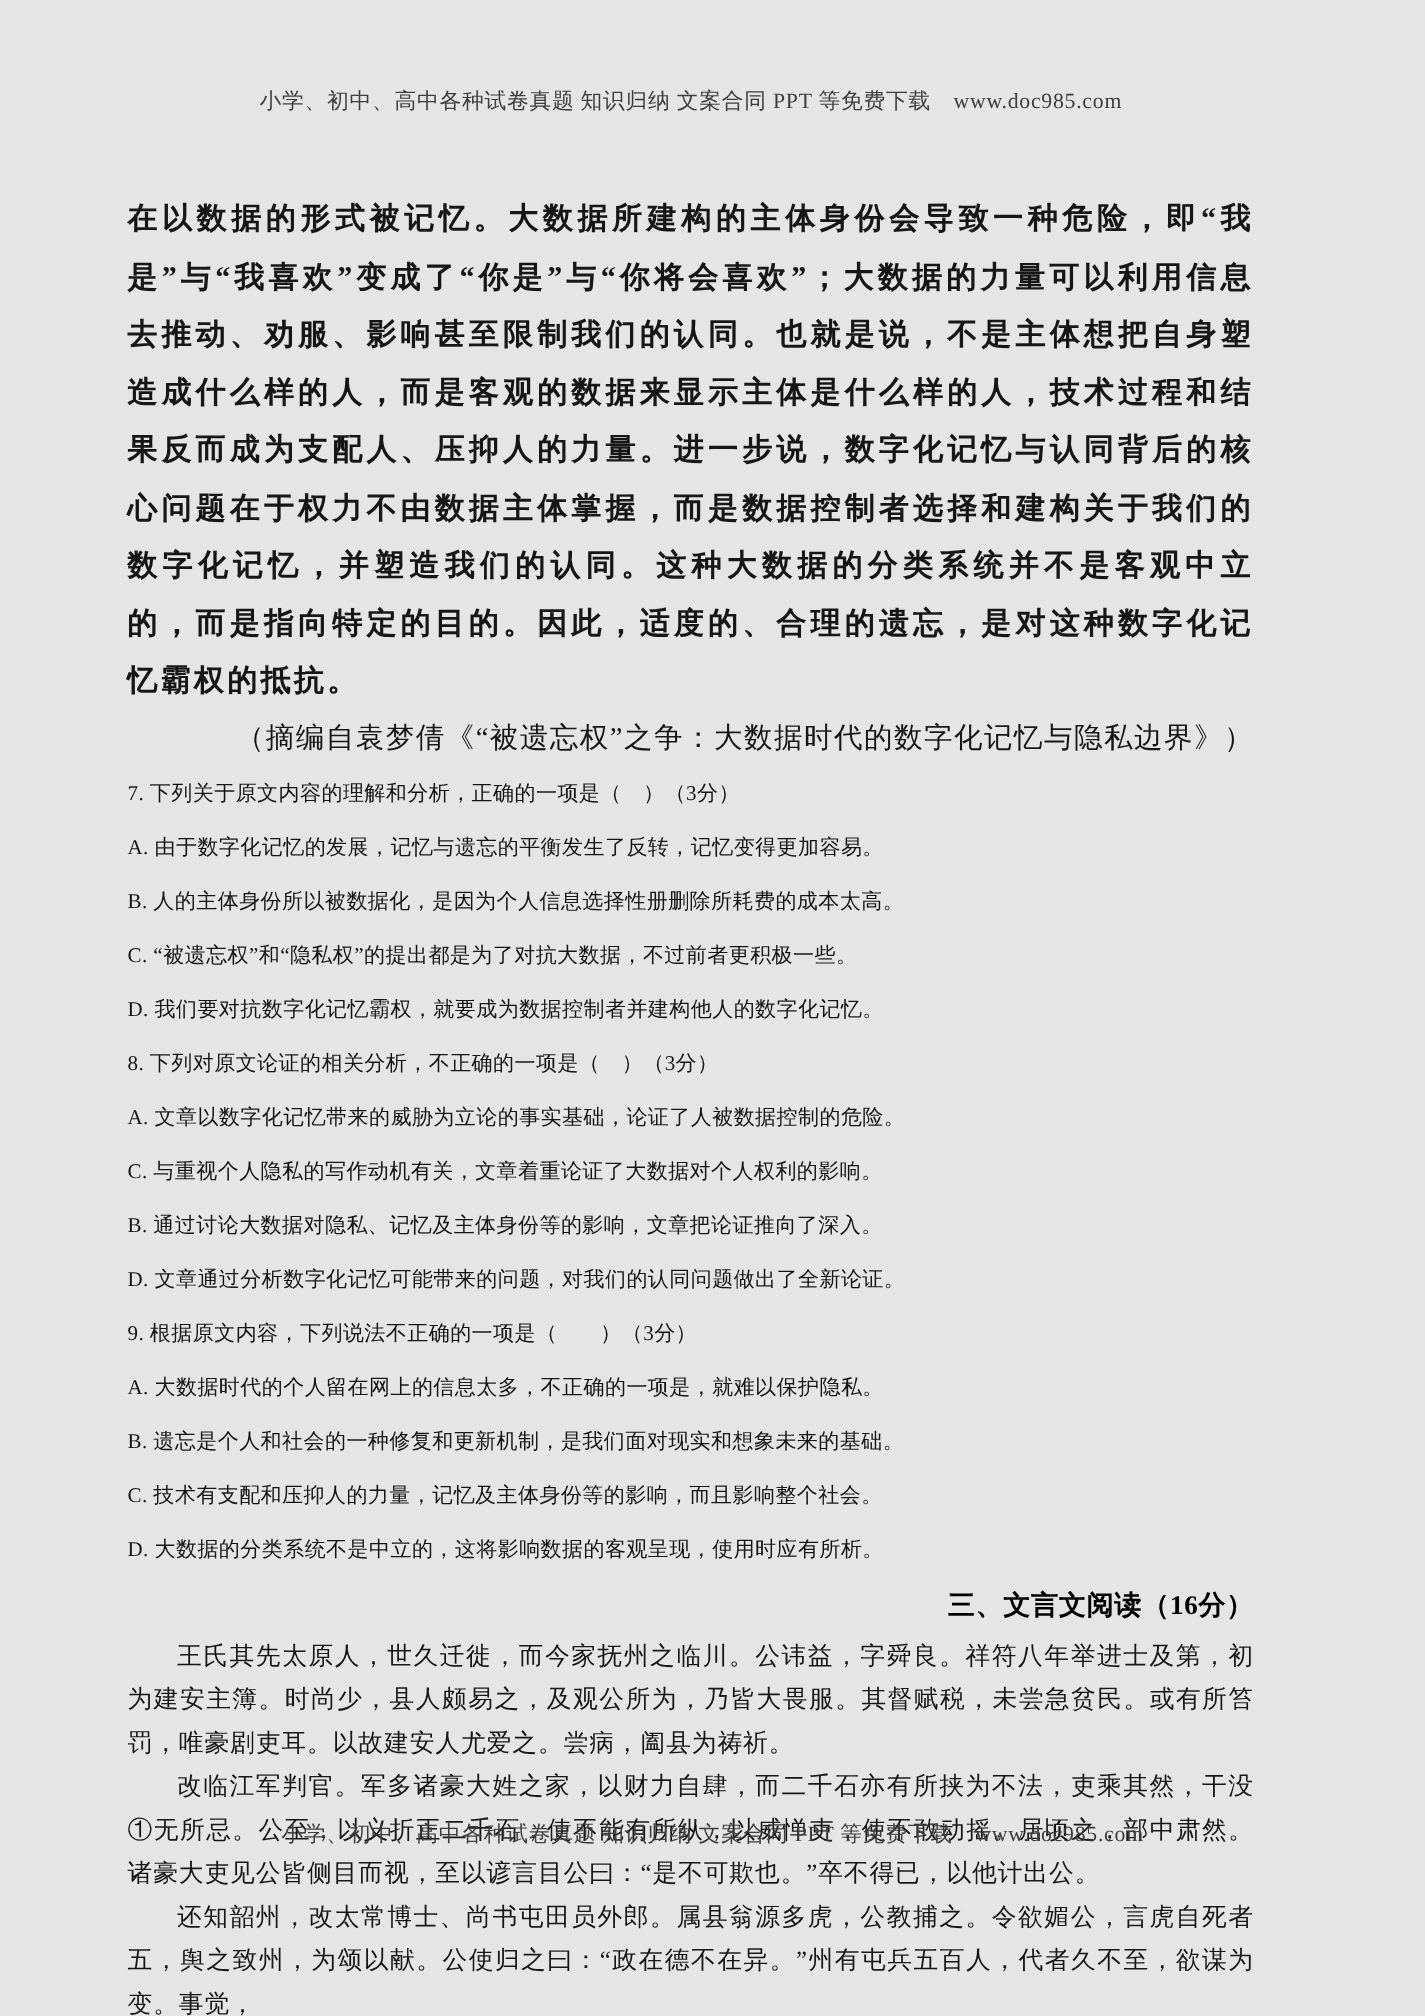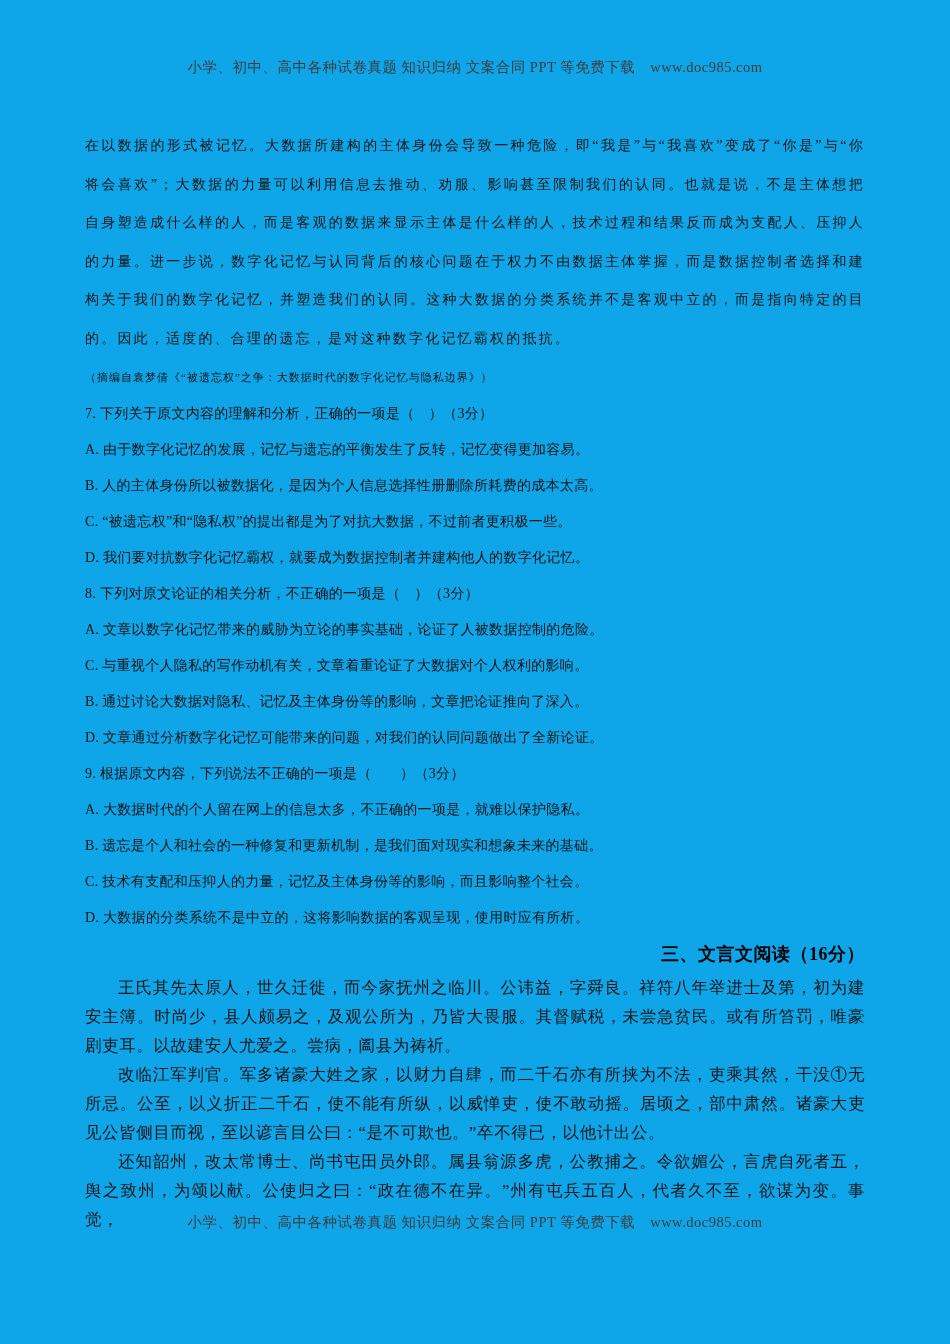--- a/index.html
+++ b/index.html
@@ -10,22 +10,22 @@
     body {
       width: 950px;
       font-family: "Liberation Serif", "DejaVu Serif", serif;
       color: #111111;
     }
     .page {
       position: relative;
       box-sizing: border-box;
       width: 950px;
       height: 1344px;
-      background: #0ea5e9;
-      padding: 58px 85px 0 85px;
+      background: #e5e5e5;
+      padding: 58px 114px 0 85px;
       overflow: hidden;
     }
     .doc-header {
       text-align: center;
       font-size: 14.5px;
       color: #3d3d3d;
       letter-spacing: 0.5px;
       white-space: nowrap;
     }
     .doc-footer {
@@ -34,32 +34,33 @@
       right: 0;
       bottom: 112px;
       text-align: center;
       font-size: 14.5px;
       color: #3d3d3d;
       letter-spacing: 0.5px;
       white-space: nowrap;
     }
     .reading-paragraph {
       margin-top: 50px;
-      font-size: 14px;
+      font-size: 20px;
       line-height: 38.5px;
       letter-spacing: 2.2px;
       text-align: justify;
       text-justify: inter-character;
       color: #161616;
+      font-weight: bold;
     }
     .citation-line {
-      font-size: 11px;
+      font-size: 19px;
       line-height: 38px;
       letter-spacing: 1px;
-      text-align: left;
+      text-align: right;
       color: #161616;
     }
     .questions .line {
       font-size: 14px;
       line-height: 36px;
       letter-spacing: 0.3px;
       white-space: nowrap;
       color: #141414;
     }
     .section-title {

